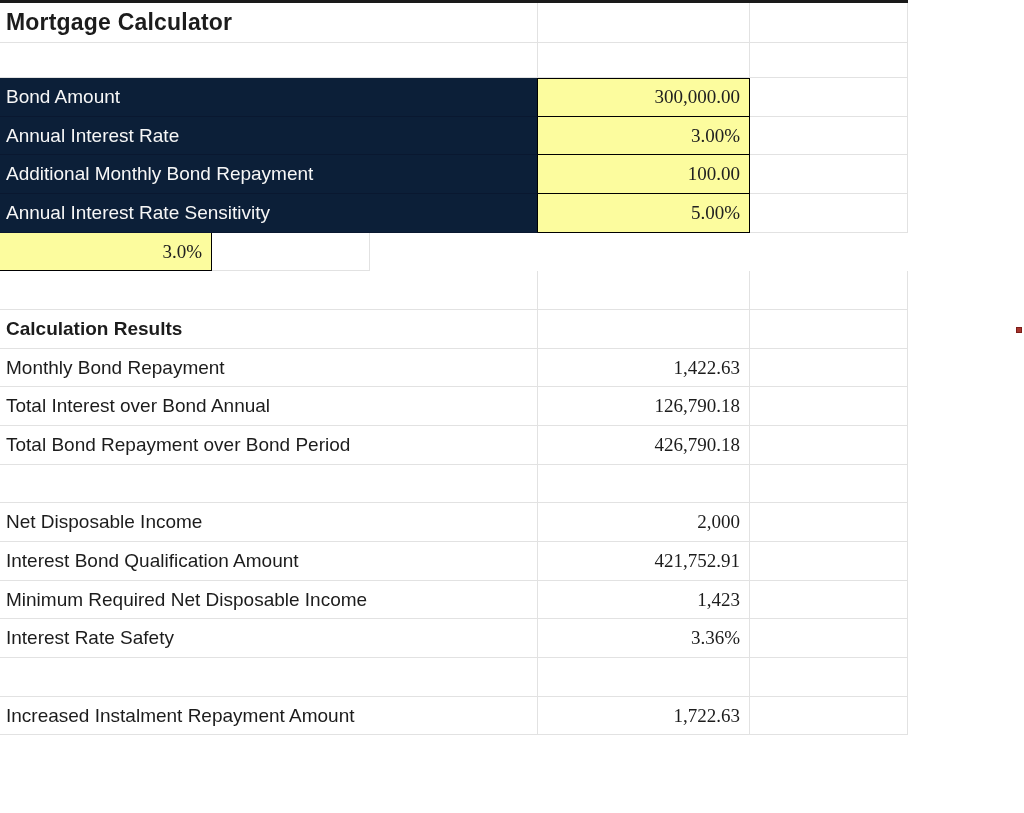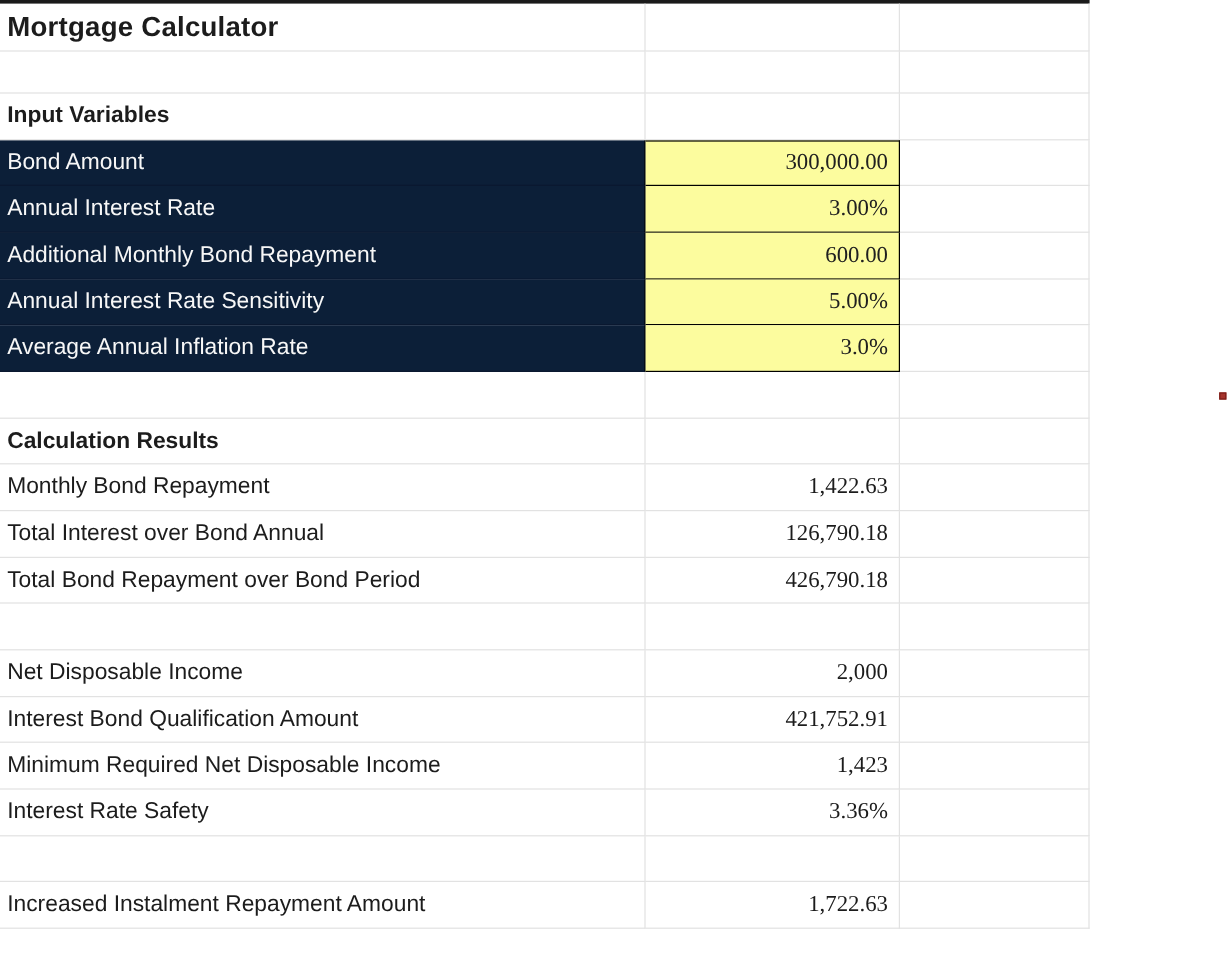--- a/index.html
+++ b/index.html
@@ -63,53 +63,47 @@
     <div class="cB"></div>
     <div class="cC"></div>
   </div>
 
   <div class="row r-spacer">
     <div class="cA"></div>
     <div class="cB"></div>
     <div class="cC"></div>
   </div>
 
-  <div class="row r-section">
-    <div class="cA">Input Variables</div>
-    <div class="cB"></div>
-    <div class="cC"></div>
-  </div>
 
   <div class="row r-input r-input-first">
     <div class="cA">Bond Amount</div>
     <div class="cB">300,000.00</div>
     <div class="cC"></div>
   </div>
 
   <div class="row r-input">
     <div class="cA">Annual Interest Rate</div>
     <div class="cB">3.00%</div>
     <div class="cC"></div>
   </div>
 
 
   <div class="row r-input">
     <div class="cA">Additional Monthly Bond Repayment</div>
-    <div class="cB">600.00</div>
+    <div class="cB">100.00</div>
     <div class="cC"></div>
   </div>
 
   <div class="row r-input">
     <div class="cA">Annual Interest Rate Sensitivity</div>
     <div class="cB">5.00%</div>
     <div class="cC"></div>
   </div>
 
   <div class="row r-input">
-    <div class="cA">Average Annual Inflation Rate</div>
     <div class="cB">3.0%</div>
     <div class="cC"></div>
   </div>
 
   <div class="row r-spacer2">
     <div class="cA"></div>
     <div class="cB"></div>
     <div class="cC"></div>
   </div>
 

